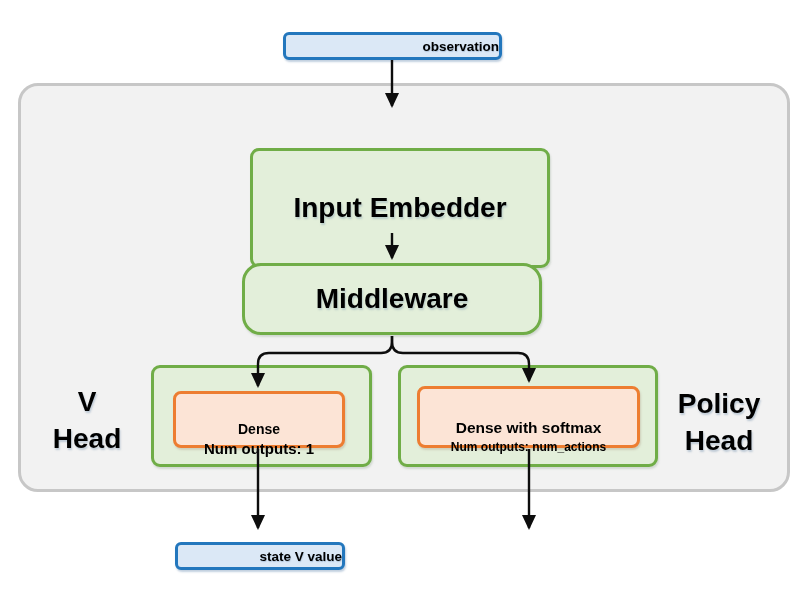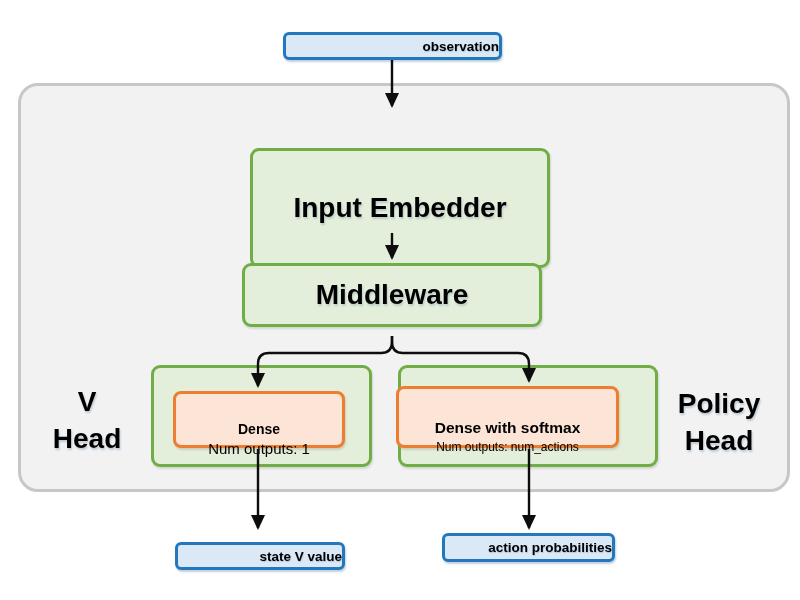--- a/index.html
+++ b/index.html
@@ -23,21 +23,21 @@
          display:flex;align-items:center;justify-content:center;
          box-shadow:1px 2px 2px rgba(150,170,150,0.35);}
   .block-label{font-weight:bold;font-size:28px;
                text-shadow:1px 2px 2px rgba(110,140,170,0.35);}
 
   
   .layer{background:#fce4d6;border:3px solid #ed7d31;border-radius:8px;
          display:flex;flex-direction:column;align-items:center;justify-content:center;
          line-height:1.35;box-shadow:1px 2px 2px rgba(170,150,130,0.35);}
   .layer-title{font-weight:bold;font-size:14px;margin-top:40px;}
-  .layer-sub{font-size:15px;}
+  .layer-sub{font-size:15px;font-weight:bold;}
   #policy-layer .layer-title{font-size:15.5px;}
   #policy-layer .layer-sub{font-size:12px;}
 
   
   .head-label{display:flex;flex-direction:column;align-items:center;justify-content:center;
               font-weight:bold;font-size:28px;line-height:37px;
               text-shadow:1px 2px 2px rgba(110,140,170,0.4);}
 
   
   #arrows{position:absolute;left:0;top:0;width:800px;height:600px;pointer-events:none;}
@@ -50,55 +50,52 @@
   <div id="net-container" class="abs"></div>
 
   <div class="abs io-box" style="left:283px;top:32px;width:219px;height:28px;">
     <span>observation</span>
   </div>
 
   <div class="abs block" style="left:250px;top:112px;width:300px;height:120px;margin-top:36px;">
     <span class="block-label">Input Embedder</span>
   </div>
 
-  <div class="abs block" style="left:242px;top:263px;width:300px;height:64px;">
+  <div class="abs block" style="left:242px;top:263px;width:300px;height:72px;border-radius:19px;">
     <span class="block-label">Middleware</span>
   </div>
 
   <div class="abs head-label" style="left:28px;top:381px;width:118px;height:78px;">
     <span>V</span>
     <span>Head</span>
   </div>
 
   <div class="abs block" style="left:151px;top:365px;width:221px;height:102px;"></div>
 
   <div id="v-layer" class="abs layer" style="left:173px;top:391px;width:172px;height:57px;">
     <span class="layer-title">Dense</span>
     <span class="layer-sub">Num outputs: 1</span>
   </div>
 
   <div class="abs block" style="left:398px;top:365px;width:260px;height:102px;"></div>
 
-  <div id="policy-layer" class="abs layer" style="left:396px;top:386px;width:223px;height:62px;">
+  <div id="policy-layer" class="abs layer" style="left:417px;top:386px;width:223px;height:62px;">
     <span class="layer-title">Dense with softmax</span>
     <span class="layer-sub">Num outputs: num_actions</span>
   </div>
 
   <div class="abs head-label" style="left:656px;top:381px;width:126px;height:78px;justify-content:flex-end;">
     <span>Policy</span>
     <span>Head</span>
   </div>
 
   <div class="abs io-box" style="left:175px;top:533px;width:170px;height:28px;margin-top:9px;">
     <span>state V value</span>
   </div>
 
-  <div class="abs io-box" style="left:442px;top:533px;width:173px;height:29px;">
-    <span>action probabilities</span>
-  </div>
 
   <svg id="arrows" viewBox="0 0 800 600">
     <defs>
       <marker id="ah" markerUnits="userSpaceOnUse" markerWidth="15" markerHeight="14" refX="13" refY="7" orient="auto">
         <path d="M0,0 L15,7 L0,14 Z" fill="#0d0d0d"></path>
       </marker>
     </defs>
     <g fill="none" stroke="#0d0d0d" stroke-width="2.4">
       <path d="M392,60 L392,106" marker-end="url(#ah)"></path>
       <path d="M392,233 L392,258" marker-end="url(#ah)"></path>

